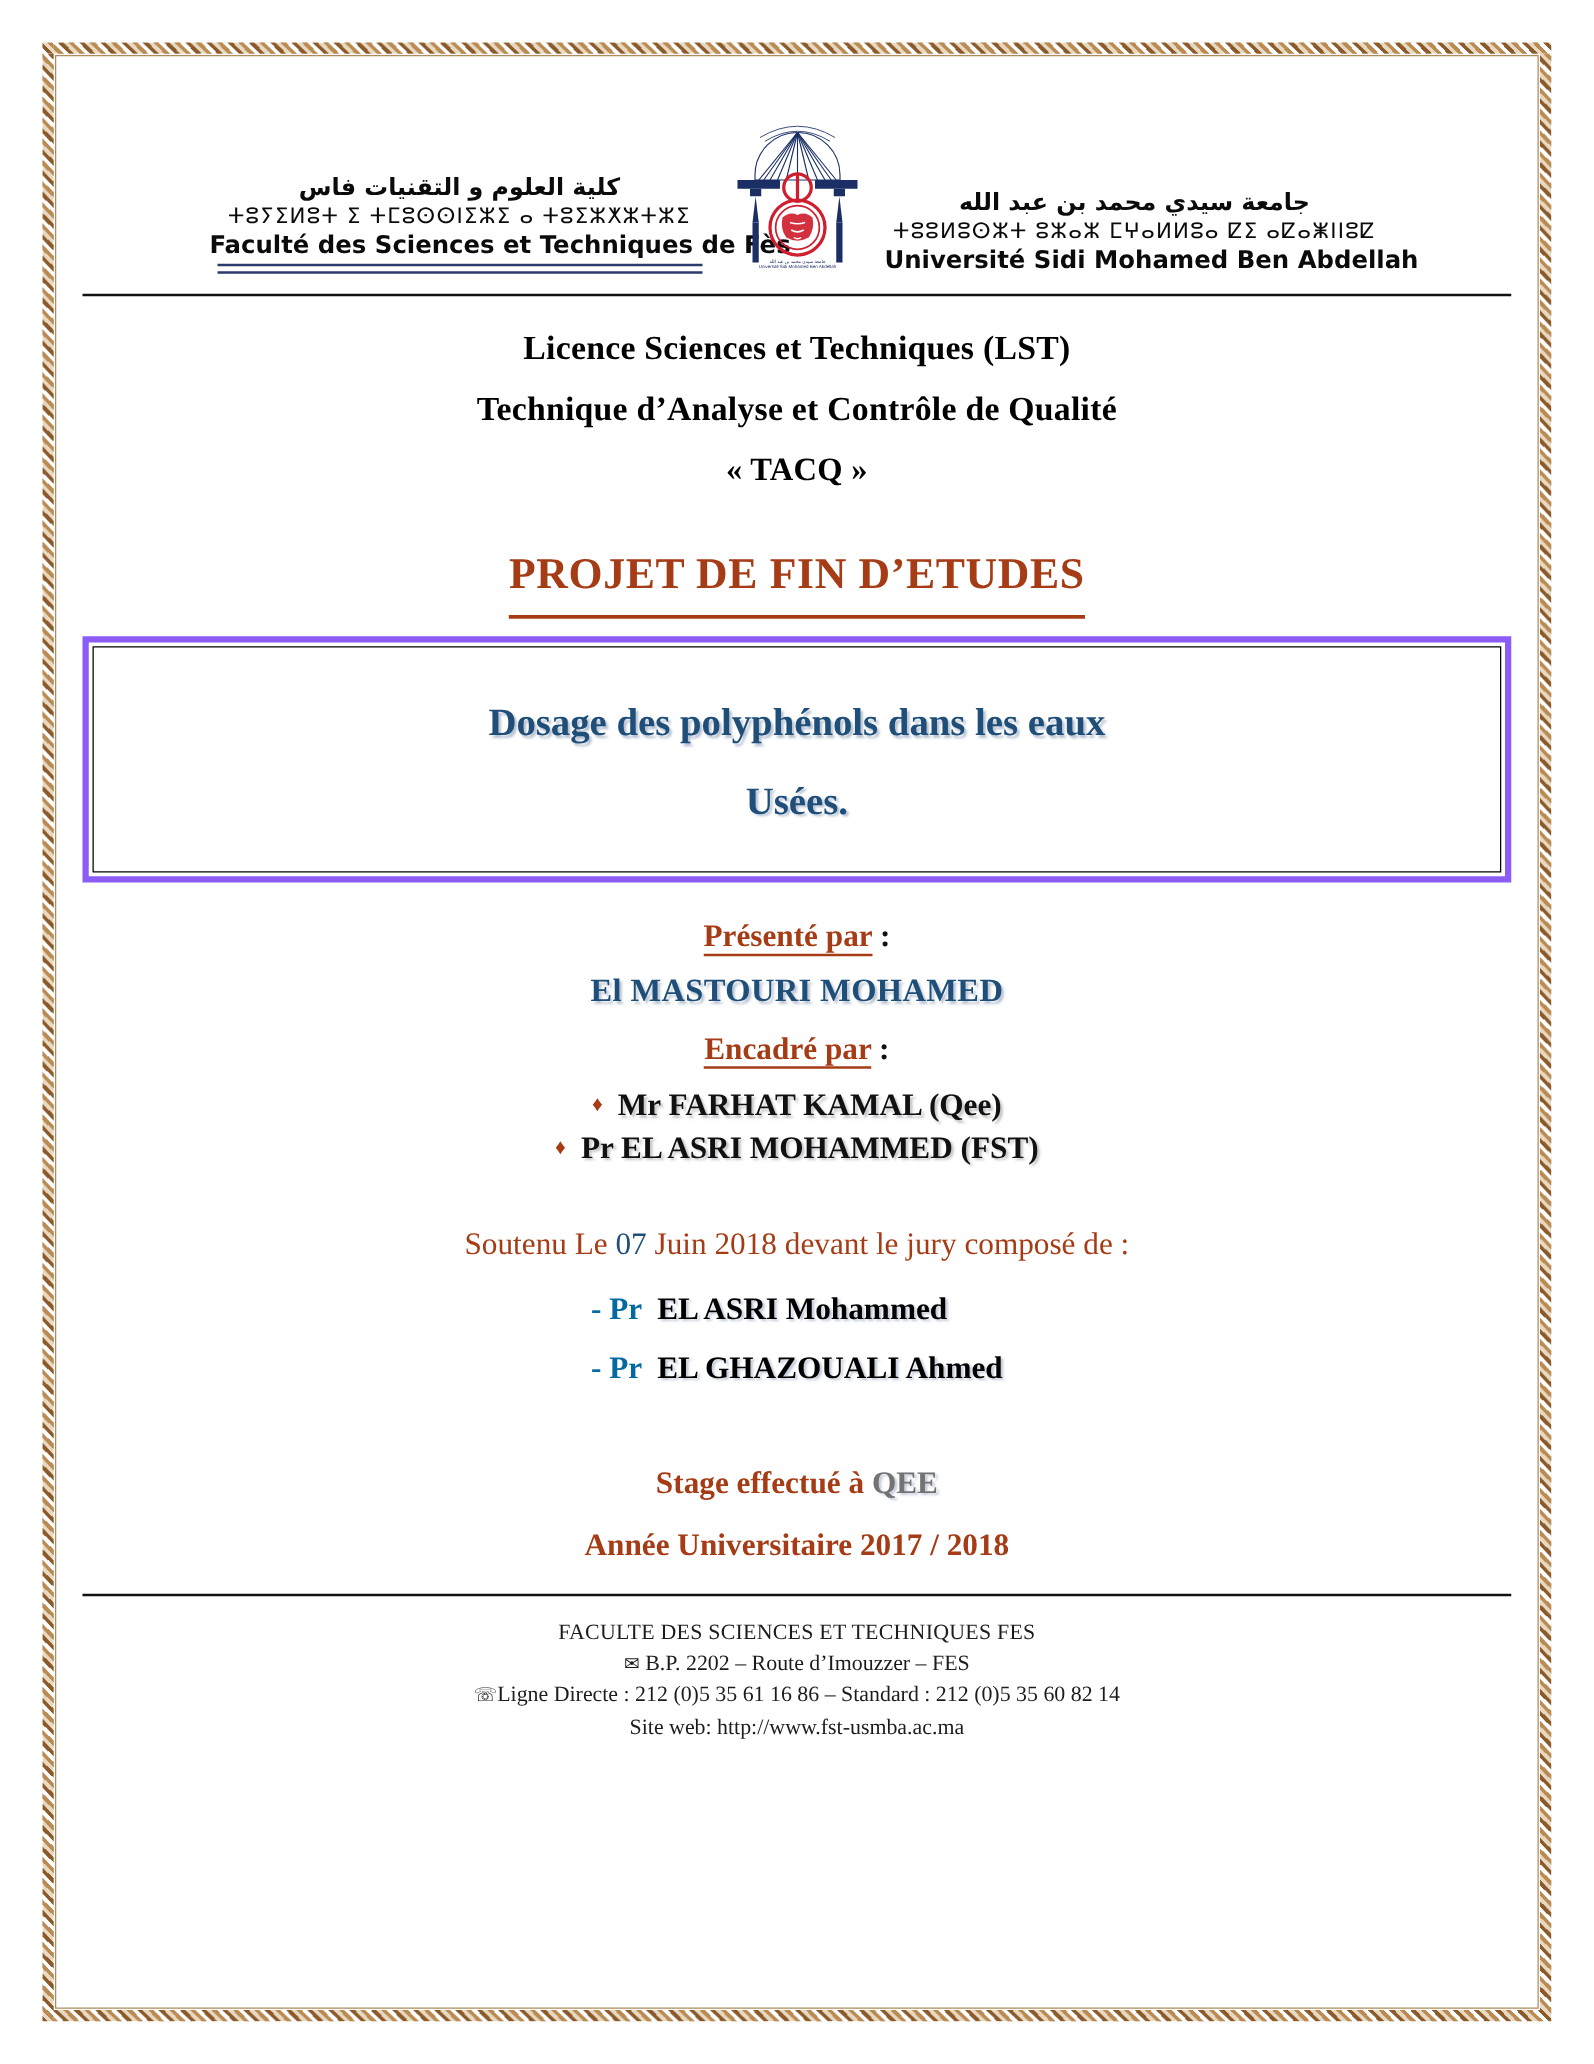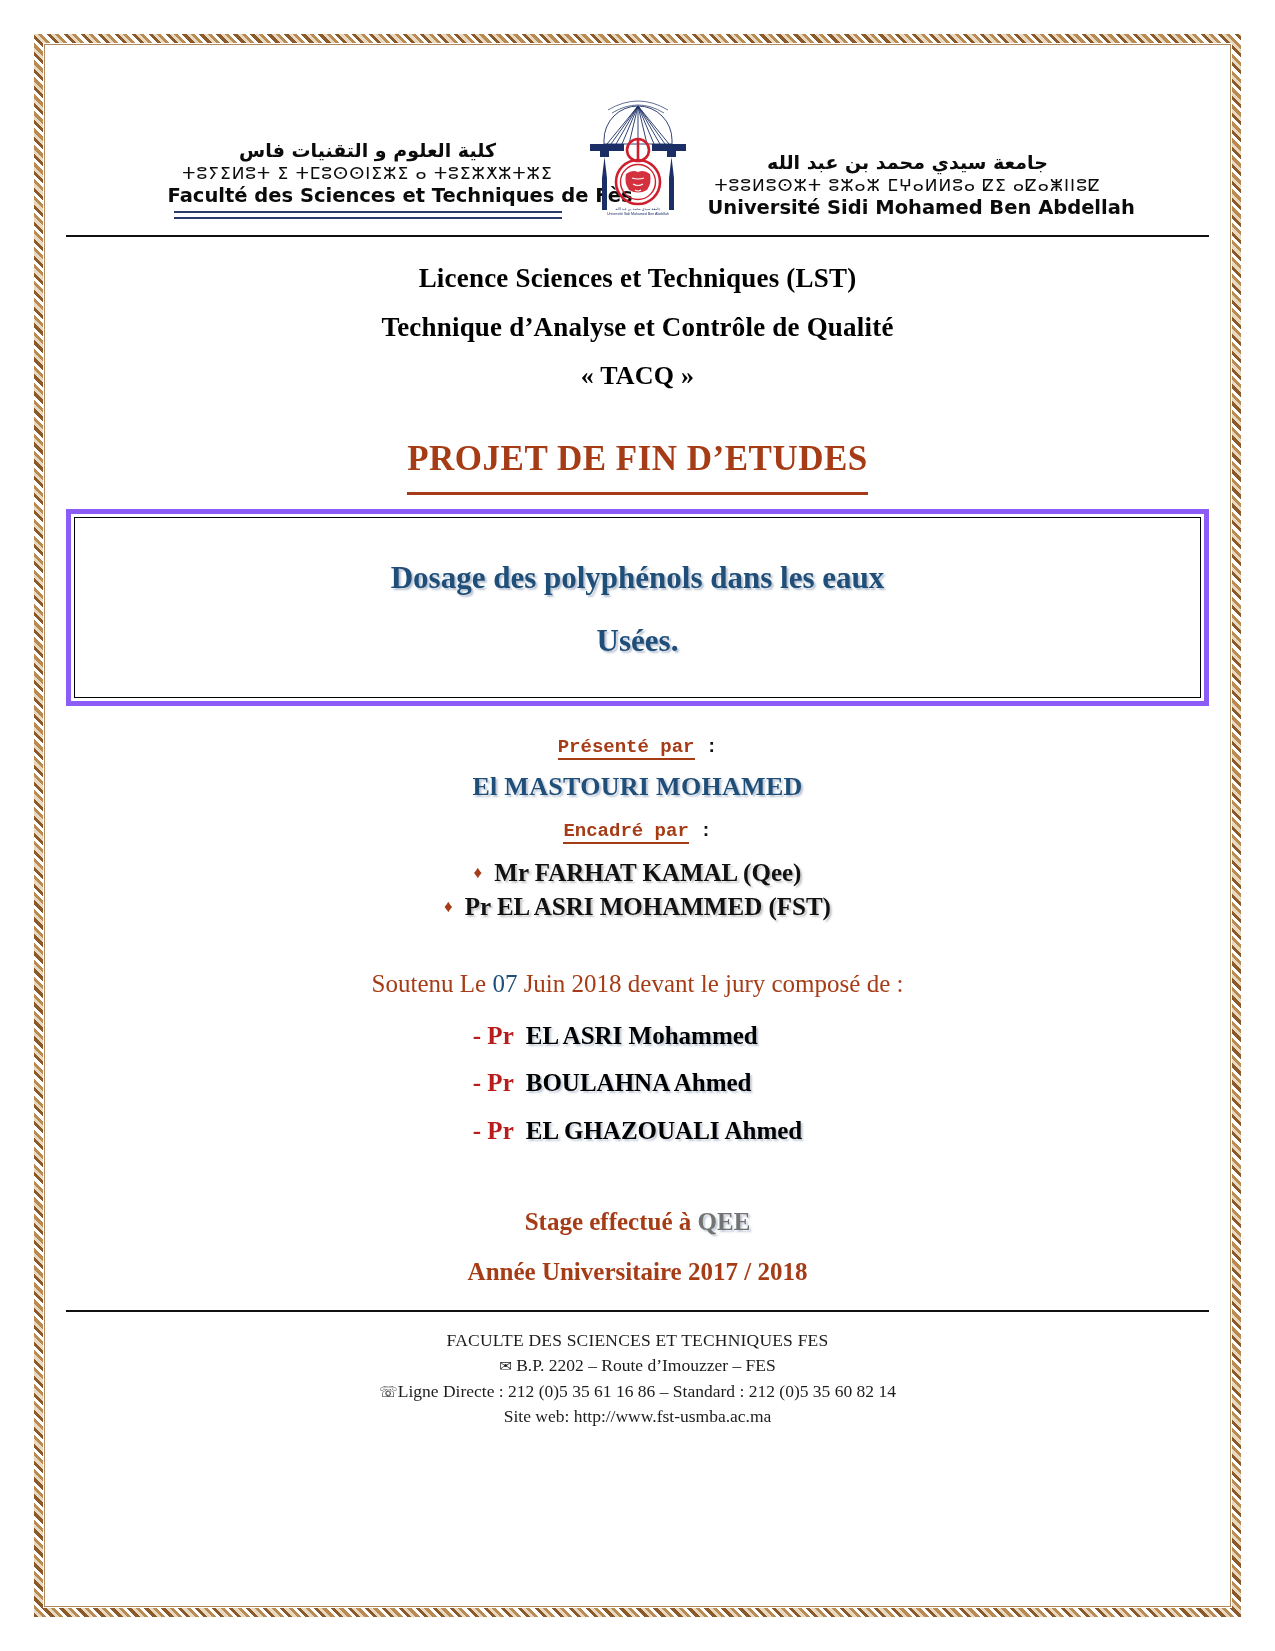--- a/index.html
+++ b/index.html
@@ -167,24 +167,23 @@
     font-weight: bold;
     color: #1f4e79;
     text-shadow: 2px 2px 2px rgba(120,140,170,0.55);
     line-height: 1.05;
   }
   .subject-line.second { margin-top: 30px; }
 
   
   .people { text-align: center; margin-top: 30px; }
   .label-rust {
-    font-size: 19px;
-    font-weight: bold;
-    color: #a63c16;
-    font-family: Liberation Mono, monospace;
+    font-size: 25px;
+    font-weight: bold;
+    color: #a63c16;
   }
   .label-rust .u {
     border-bottom: 2.5px solid #a63c16;
   }
   .label-rust .colon { color: #111; }
   .student {
     font-size: 26px;
     font-weight: bold;
     color: #1f4e79;
     text-shadow: 2px 2px 2px rgba(120,140,170,0.5);
@@ -222,21 +221,21 @@
     color: #a63c16;
   }
   .jury-head .blue { color: #1f4e79; }
   .jury-list { margin-top: 14px; display: inline-block; text-align: left; }
   .jury-row {
     font-size: 25px;
     font-weight: bold;
     line-height: 1.9;
     white-space: nowrap;
   }
-  .jury-row .pr { color: #b91c1c; }
+  .jury-row .pr { color: #0369a1; }
   .jury-row .nm {
     color: #000000;
     text-shadow: 2px 2px 2px rgba(120,140,170,0.45);
     margin-left: 12px;
   }
 
   
   .stage {
     text-align: center;
     margin-top: 54px;
@@ -381,21 +380,20 @@
       <div class="sup-row"><span class="diamond">♦</span><span>Mr  FARHAT KAMAL (Qee)</span></div>
       <div class="sup-row"><span class="diamond">♦</span><span>Pr  EL ASRI MOHAMMED (FST)</span></div>
     </div>
   </div>
 
   <div class="jury">
     <div class="jury-head"><span>Soutenu Le  </span><span class="blue">07</span><span> Juin 2018 devant le jury composé de :</span></div>
 
     <div class="jury-list">
       <div class="jury-row"><span class="pr">- Pr</span><span class="nm">EL ASRI Mohammed</span></div>
-      <div class="jury-row"><span class="pr">- Pr</span><span class="nm">BOULAHNA Ahmed</span></div>
       <div class="jury-row"><span class="pr">- Pr</span><span class="nm">EL GHAZOUALI Ahmed</span></div>
     </div>
   </div>
 
   <div class="stage"><span>Stage effectué à </span><span class="blue">QEE</span></div>
 
   <div class="year">Année Universitaire 2017 / 2018</div>
 
   <hr class="footer-rule">
 

